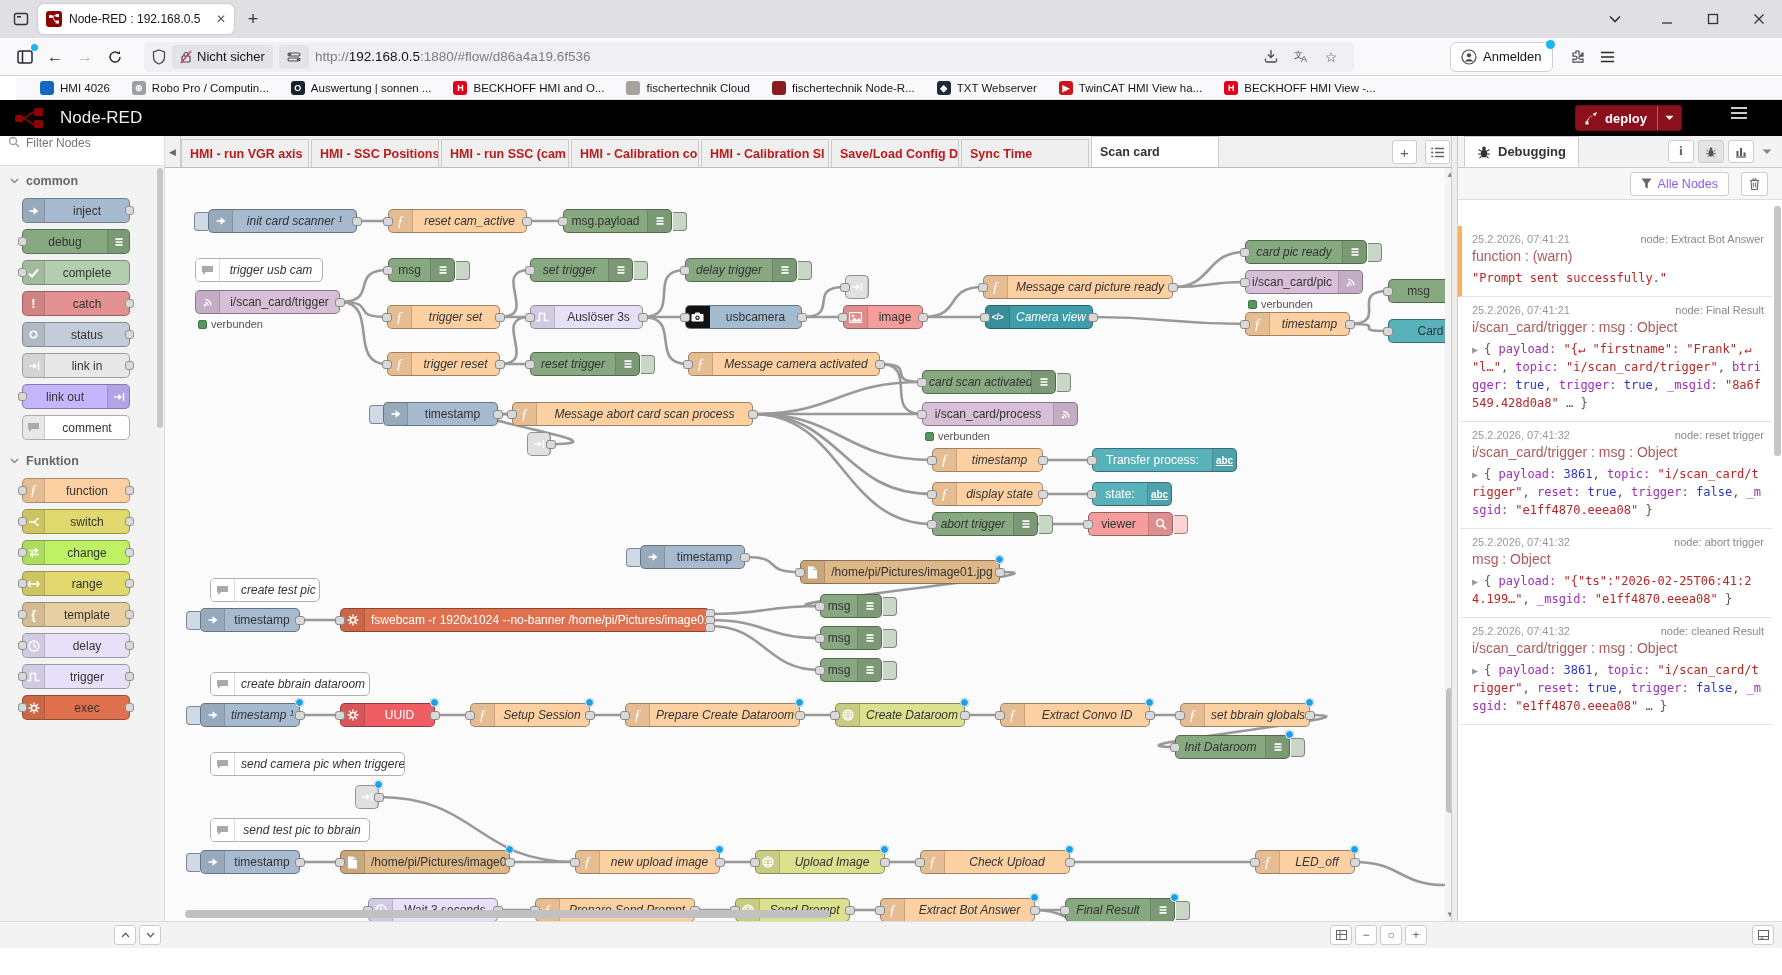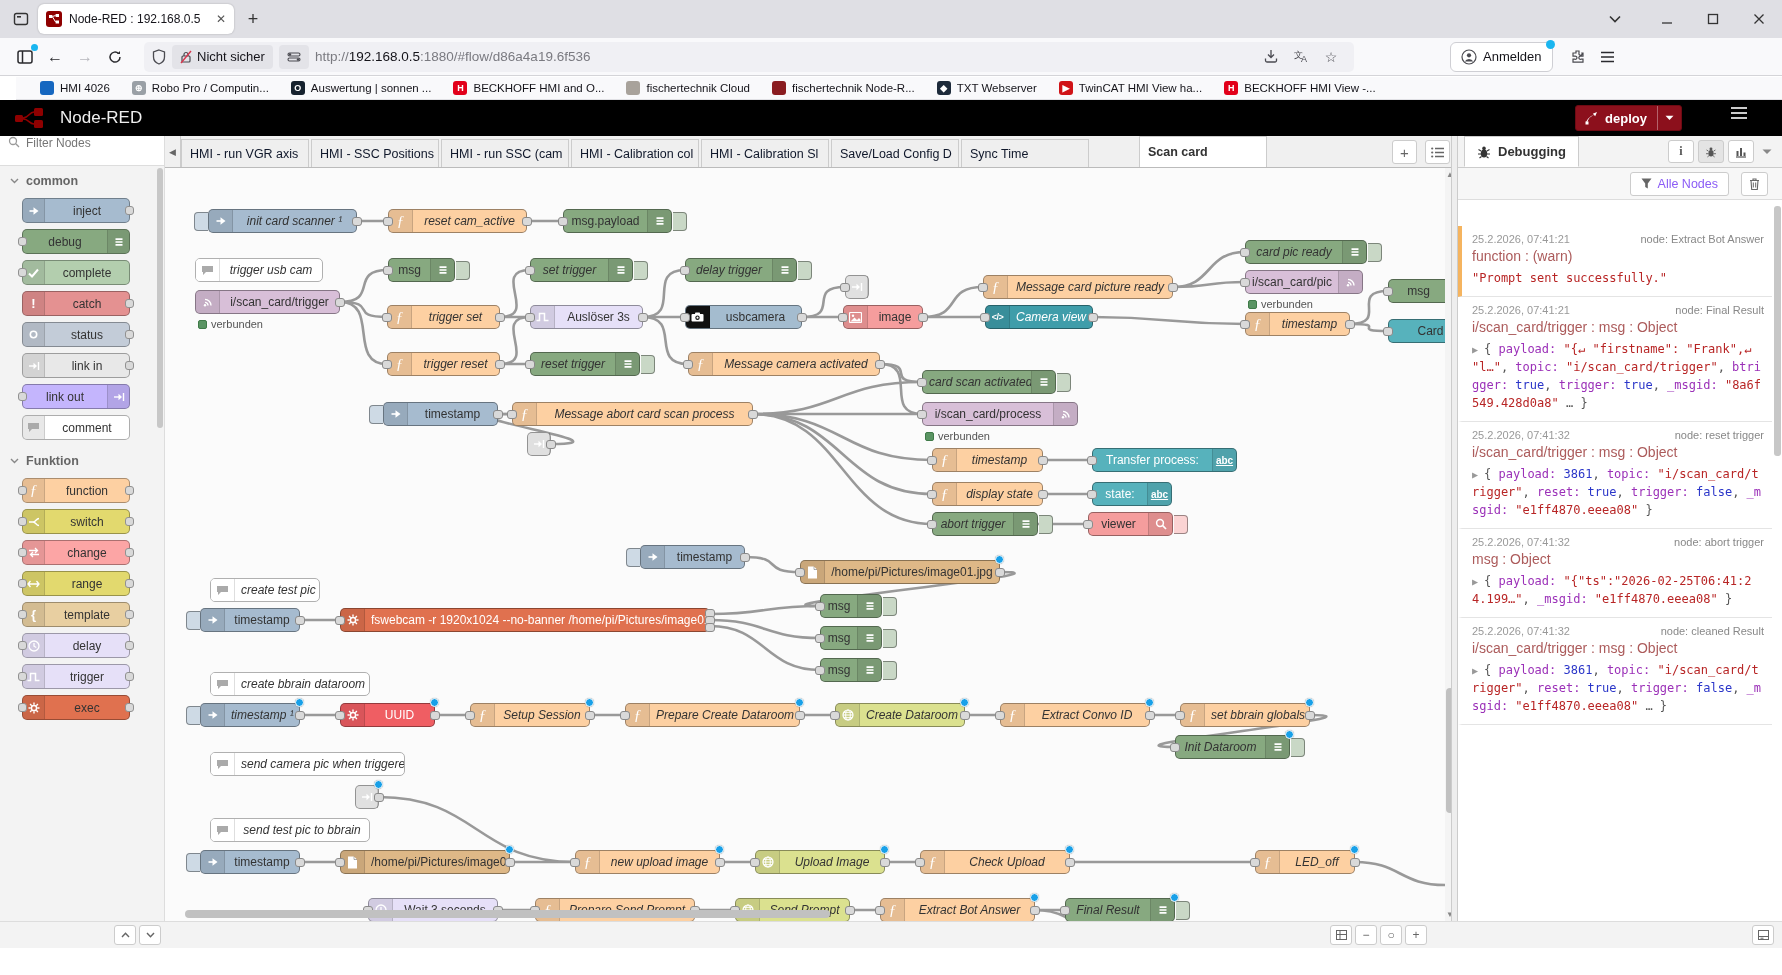--- a/index.html
+++ b/index.html
@@ -57,22 +57,22 @@
   .pitem .pic { width:22px; height:100%; background:rgba(0,0,0,.09); display:flex; align-items:center; justify-content:center; color:#fff; font-size:12px; flex:none; }
   .pitem .pic.l { border-right:1px solid rgba(0,0,0,.12); border-radius:4px 0 0 4px; }
   .pitem .pic.r { border-left:1px solid rgba(0,0,0,.12); border-radius:0 4px 4px 0; }
   .pport { position:absolute; width:9px; height:9px; border-radius:3px; background:#d9d9d9; border:1px solid #919191; top:7px; }
   .pport.i { left:-5px; } .pport.o { right:-5px; }
   .pscroll { position:absolute; right:1px; top:32px; width:6px; height:260px; background:#c7c7c7; border-radius:3px; }
 
   
   .tabbar { position:absolute; left:165px; top:0; right:324px; height:32px; background:#f0f0f0; border-bottom:1px solid #bbb; display:flex; align-items:flex-end; }
   .tbleft { width:16px; height:31px; display:flex; align-items:center; justify-content:center; color:#666; font-size:9px; border-right:1px solid #ccc; background:#f0f0f0;}
-  .ftab { width:128px; height:28px; background:#efefef; border:1px solid #ccc; border-bottom:none; margin-right:2px; display:flex; align-items:center; padding:0 8px; font-size:12.5px; color:#0f172a; white-space:nowrap; overflow:hidden; flex:none; }
-  .ftab.active { background:#fff; color:#333; font-weight:bold; height:31px;margin-left:48px; }
+  .ftab { width:128px; height:28px; background:#efefef; border:1px solid #ccc; border-bottom:none; margin-right:2px; display:flex; align-items:center; padding:0 8px; font-size:12.5px; color:#b91c1c; white-space:nowrap; overflow:hidden; flex:none;font-weight:bold; }
+  .ftab.active { background:#fff; color:#333; font-weight:bold; height:31px; }
   .tbbtns { margin-left:auto; display:flex; gap:8px; margin-bottom:3px; margin-right:8px;}
   .tbbtn { width:25px; height:24px; border:1px solid #ccc; background:#fff; border-radius:3px; display:flex; align-items:center; justify-content:center; color:#666; font-size:15px; }
 
   
   .flow { position:absolute; left:165px; top:32px; right:327px; bottom:27px; background:#fbfbfb; overflow:hidden; }
   .flow svg.wires { position:absolute; left:0; top:0; pointer-events:none; }
   .node { position:absolute; height:24px; border:1px solid rgba(0,0,0,.38); border-radius:5px; display:flex; align-items:center; font-size:12px; color:#333; }
   .node .nlab { flex:1; text-align:center; white-space:nowrap; overflow:hidden; padding:0 6px; }
   .node .nlab.it { font-style:italic; }
   .node .nico { width:24px; align-self:stretch; background:rgba(0,0,0,.09); display:flex; align-items:center; justify-content:center; color:#fff; flex:none; font-size:13px; }
@@ -426,21 +426,21 @@
           <div class="pitem" style="background: rgb(226, 217, 110);">
             <span class="pic l">
               <svg class="mi" width="12" height="12" viewBox="0 0 12 12">
                 <path d="M1 6h4M5 6c3 0 3-3.5 6-3.5M5 6c3 0 3 3.5 6 3.5" fill="none" stroke="#fff" stroke-width="1.4"></path>
               </svg>
             </span>
             <span class="pl">switch</span>
             <span class="pport i"></span>
             <span class="pport o"></span>
           </div>
-          <div class="pitem" style="background: #fca5a5;">
+          <div class="pitem" style="background: #bef264;">
             <span class="pic l">
               <svg class="mi" width="12" height="11" viewBox="0 0 12 11">
                 <path d="M1 3.5h8M7 1l2.5 2.5L7 6" fill="none" stroke="#fff" stroke-width="1.3"></path>
                 <path d="M11 7.5H3M5 5 2.5 7.5 5 10" fill="none" stroke="#fff" stroke-width="1.3"></path>
               </svg>
             </span>
             <span class="pl">change</span>
             <span class="pport i"></span>
             <span class="pport o"></span>
           </div>

